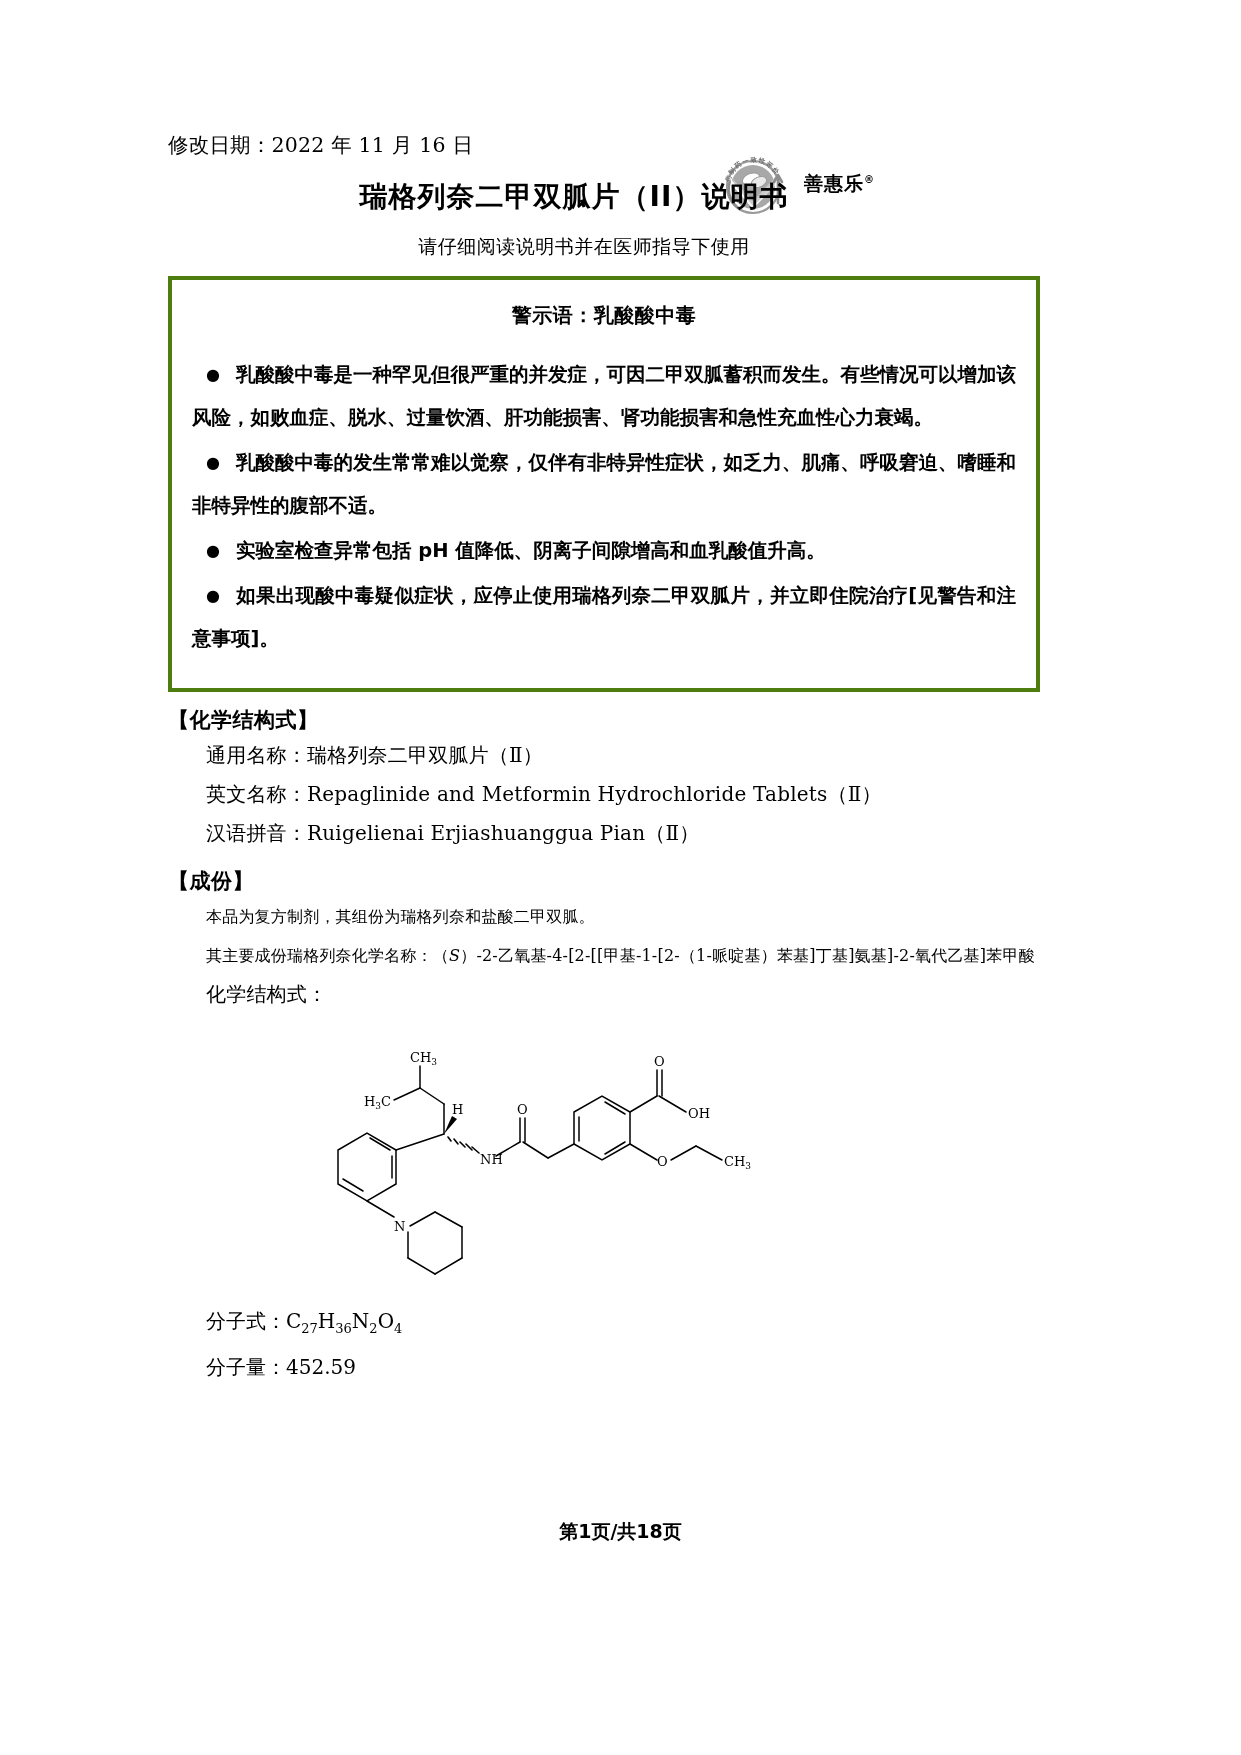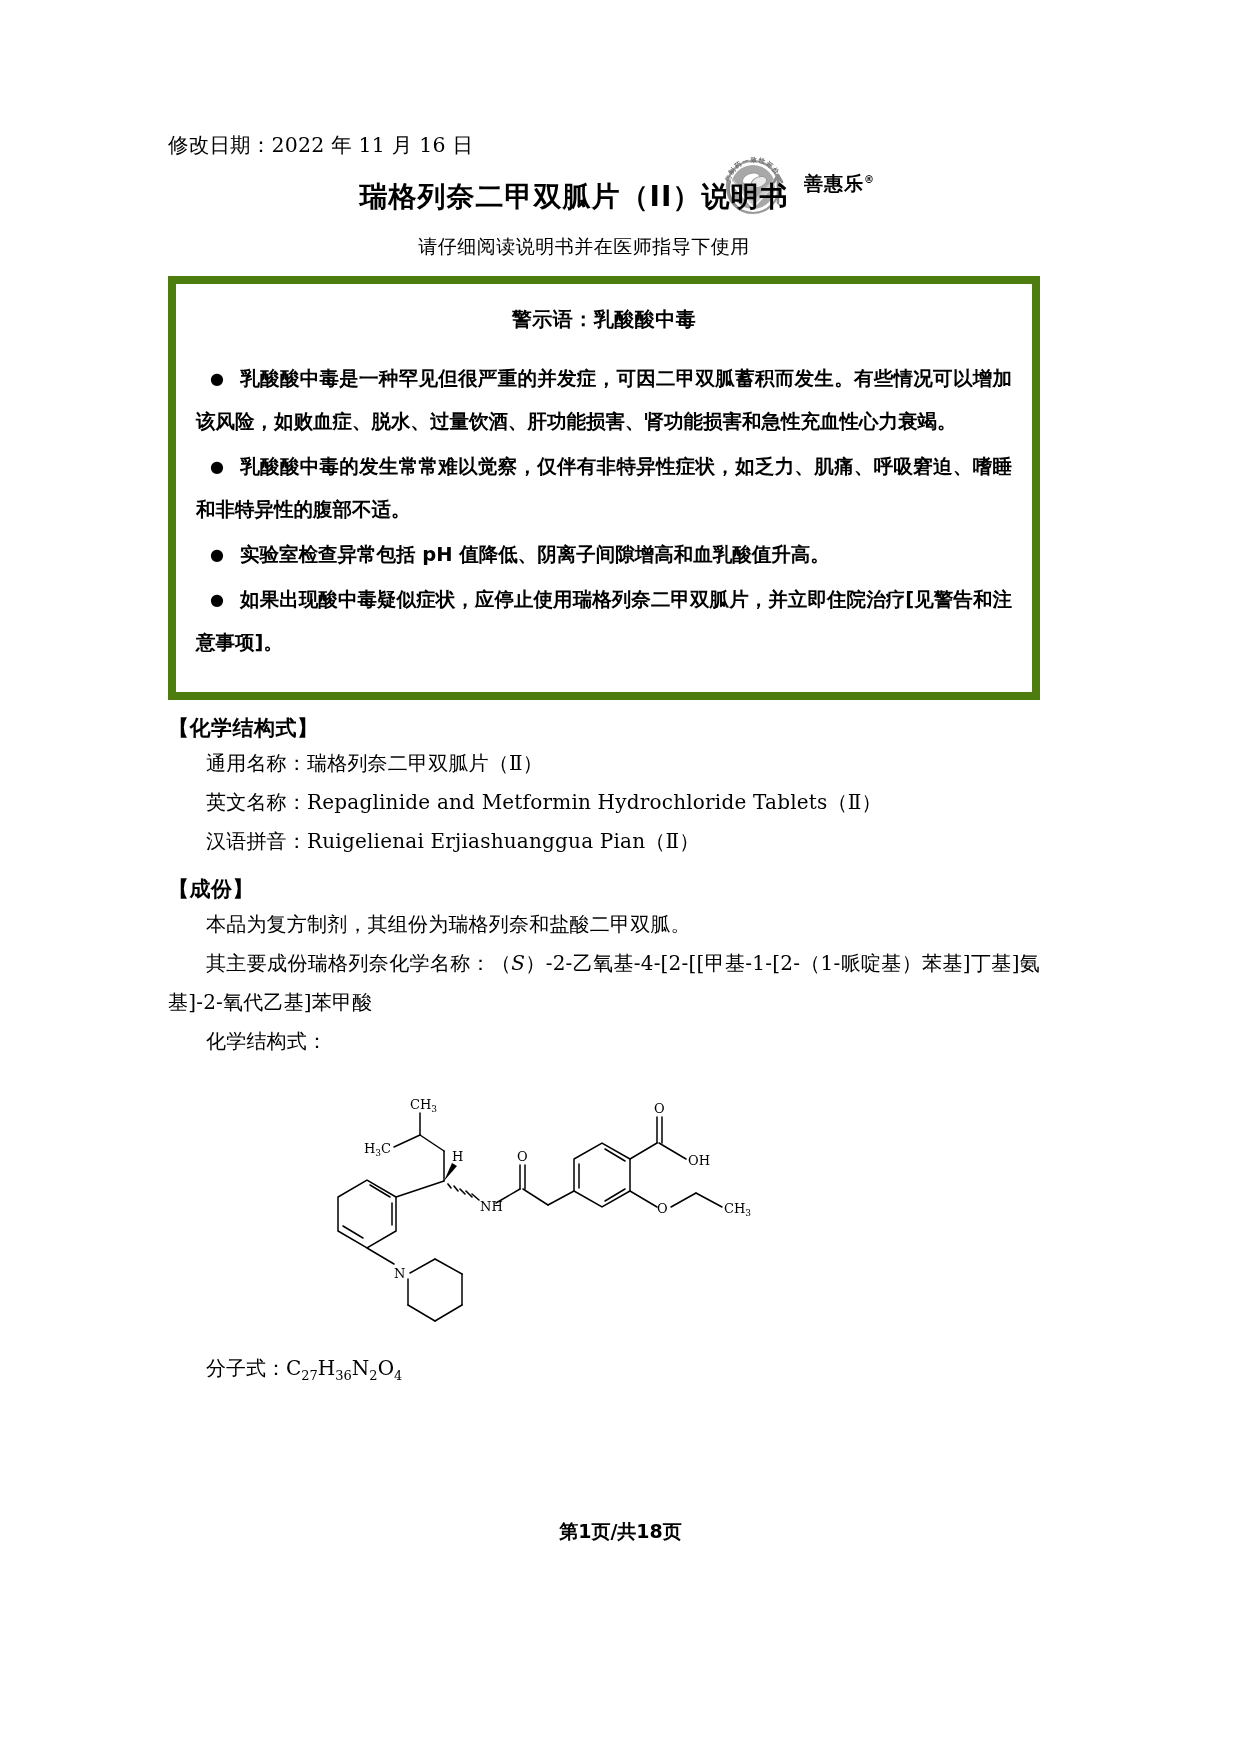--- a/index.html
+++ b/index.html
@@ -81,21 +81,21 @@
   .doc-subtitle {
     text-align: center;
     font-size: 19px;
     margin-top: 18px;
     margin-right: 40px;
     letter-spacing: 0.5px;
   }
 
   
   .warn-box {
-    border: 8px solid #4d7c0f;
+    border: 4px solid #4d7c0f;
     margin-top: 16px;
     padding: 22px 20px 26px 20px;
     box-sizing: border-box;
     width: 872px;
   }
   .warn-title {
     text-align: center;
     font-size: 20px;
     font-family: "DejaVu Sans", "Liberation Sans", sans-serif;
     font-weight: 700;
@@ -135,21 +135,21 @@
     margin-bottom: 2px;
     letter-spacing: 0.5px;
   }
   .indent-line {
     font-size: 20px;
     line-height: 39px;
     margin-left: 38px;
     letter-spacing: 0.2px;
   }
   .para {
-    font-size: 20px;
+    font-size: 16px;
     line-height: 39px;
     text-indent: 38px;
     text-align: justify;
     text-justify: inter-ideograph;
     letter-spacing: 0.2px;
   }
   .italic-s { font-style: italic; }
 
   
   .struct-wrap {
@@ -314,17 +314,18 @@
           <text x="330" y="28">O</text>
           <text x="364" y="80">O<tspan font-size="13">H</tspan></text>
           <text x="333" y="128">O</text>
           <text x="400" y="128">CH<tspan font-size="9" dy="3">3</tspan></text>
           <text x="70" y="193">N</text>
         </g>
       </svg>
     </div>
 
     <div class="formula-line"><span>分子式：</span>C<sub>27</sub>H<sub>36</sub>N<sub>2</sub>O<sub>4</sub></div>
+    <div class="formula-line"><span>分子量：</span><span>452.59</span></div>
 
   </div>
 
   <div class="footer">第1页/共18页</div>
 </div>
 
 </body></html>

